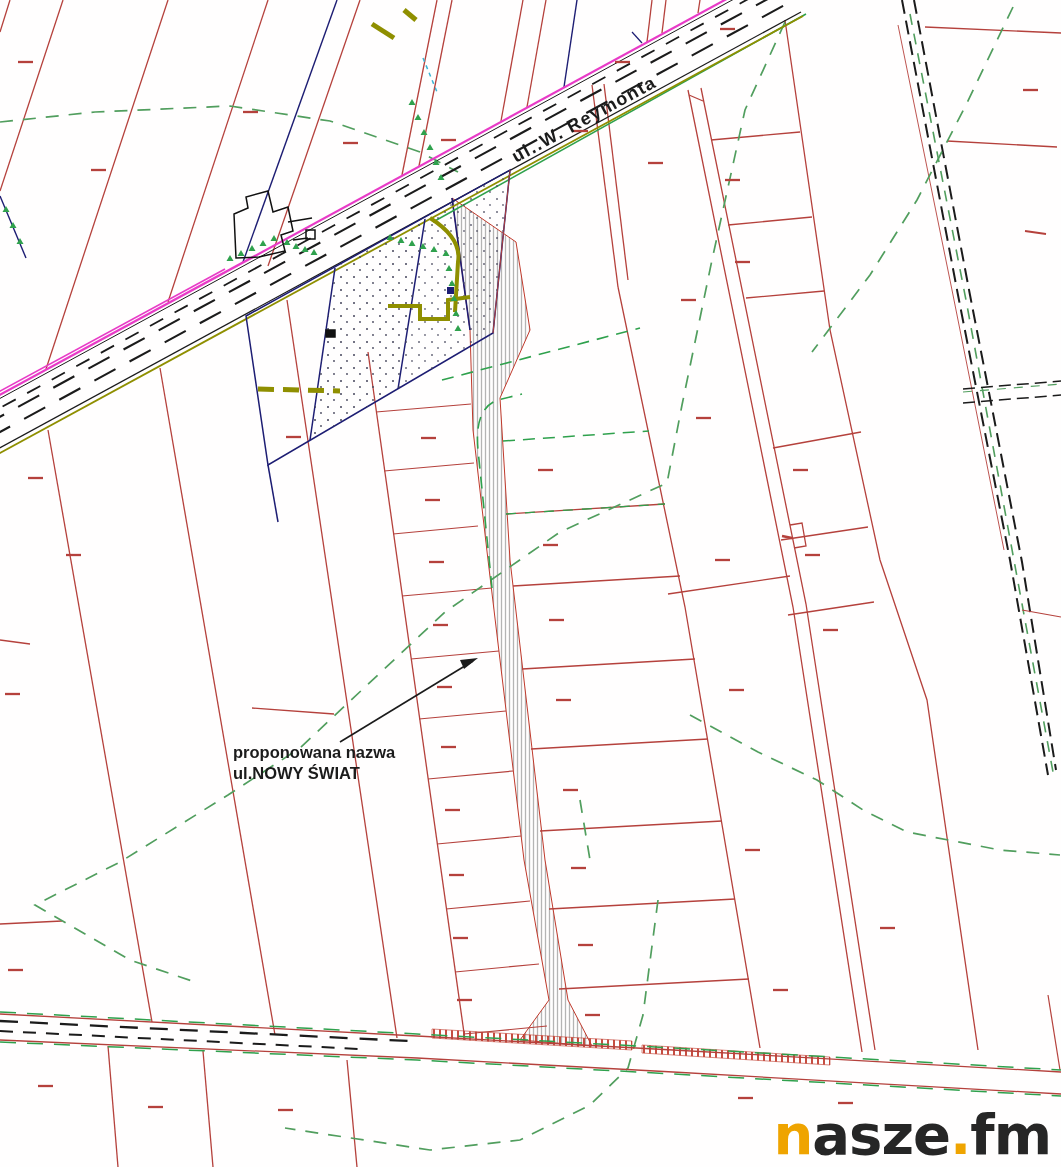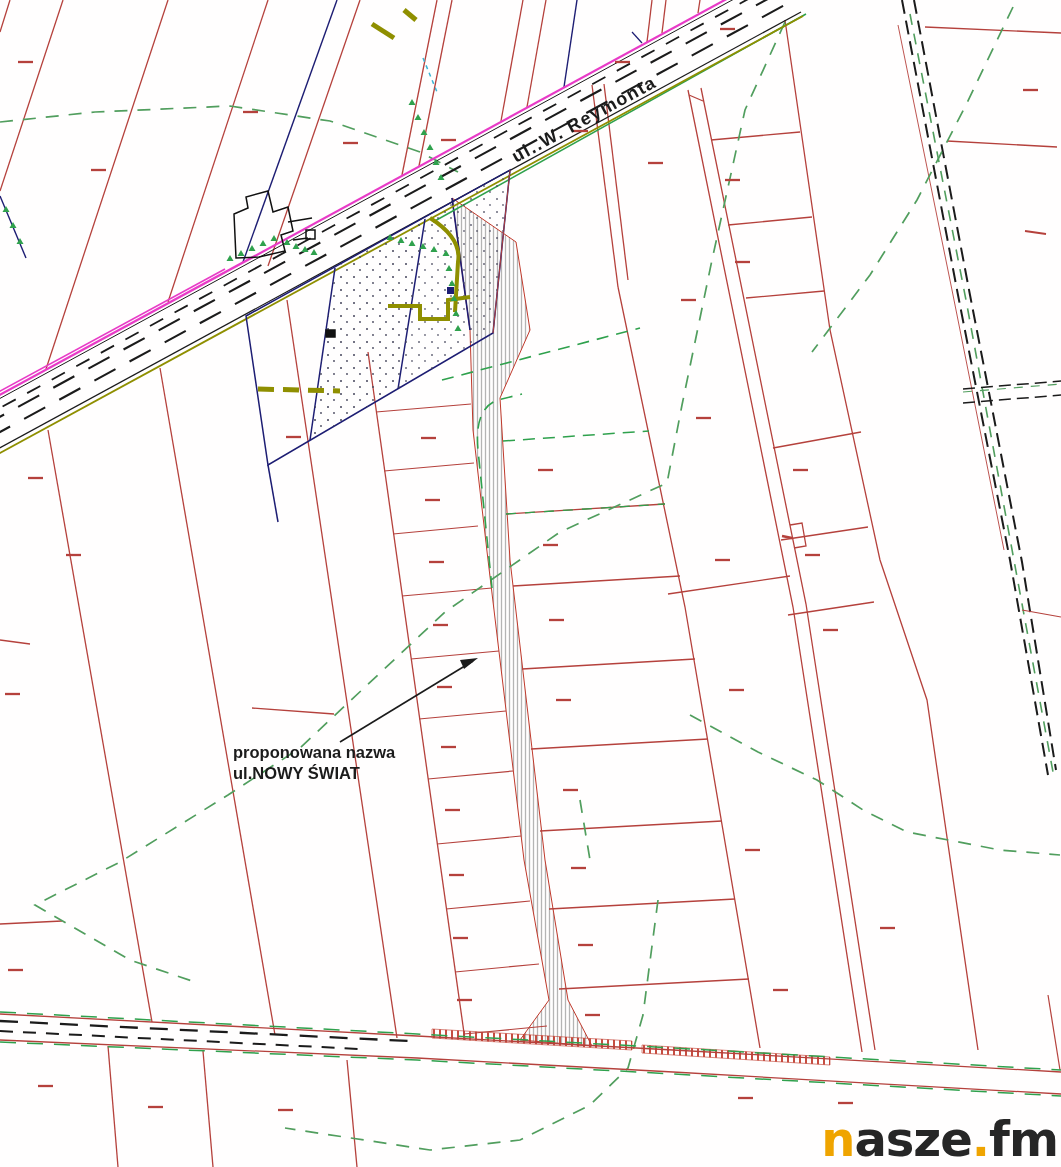--- a/index.html
+++ b/index.html
@@ -2,22 +2,22 @@
 <html><head>
 <meta charset="utf-8">
 <style>
   html,body{margin:0;padding:0;background:#ffffff;}
   .stage{position:relative;width:1061px;height:1167px;background:#fffefe;overflow:hidden;
          font-family:"Liberation Sans",sans-serif;}
   svg{position:absolute;left:0;top:0;}
   .street-label{font-family:"Liberation Sans",sans-serif;font-weight:bold;font-size:18px;
                 letter-spacing:1.5px;fill:#1b1b1b;}
   .annot{font-family:"Liberation Sans",sans-serif;font-weight:bold;font-size:16.5px;fill:#1b1b1b;}
-  .watermark{position:absolute;right:3px;bottom:4px;font-family:"DejaVu Sans",sans-serif;
-             font-weight:bold;font-size:48px;line-height:1;color:#262626;letter-spacing:-1px;}
+  .watermark{position:absolute;right:10px;bottom:4px;font-family:"DejaVu Sans",sans-serif;
+             font-weight:bold;font-size:56px;line-height:1;color:#262626;letter-spacing:-1px;}
   .watermark .orange{color:#EFA400;}
 </style>
 </head>
 <body>
 
 <div class="stage">
 <svg width="1061" height="1167" viewBox="0 0 1061 1167">
   <defs>
     <pattern id="hatchV" width="4" height="6" patternUnits="userSpaceOnUse">
       <line x1="1.5" y1="0" x2="1.5" y2="6" stroke="#b4b4b4" stroke-width="1.3"></line>

